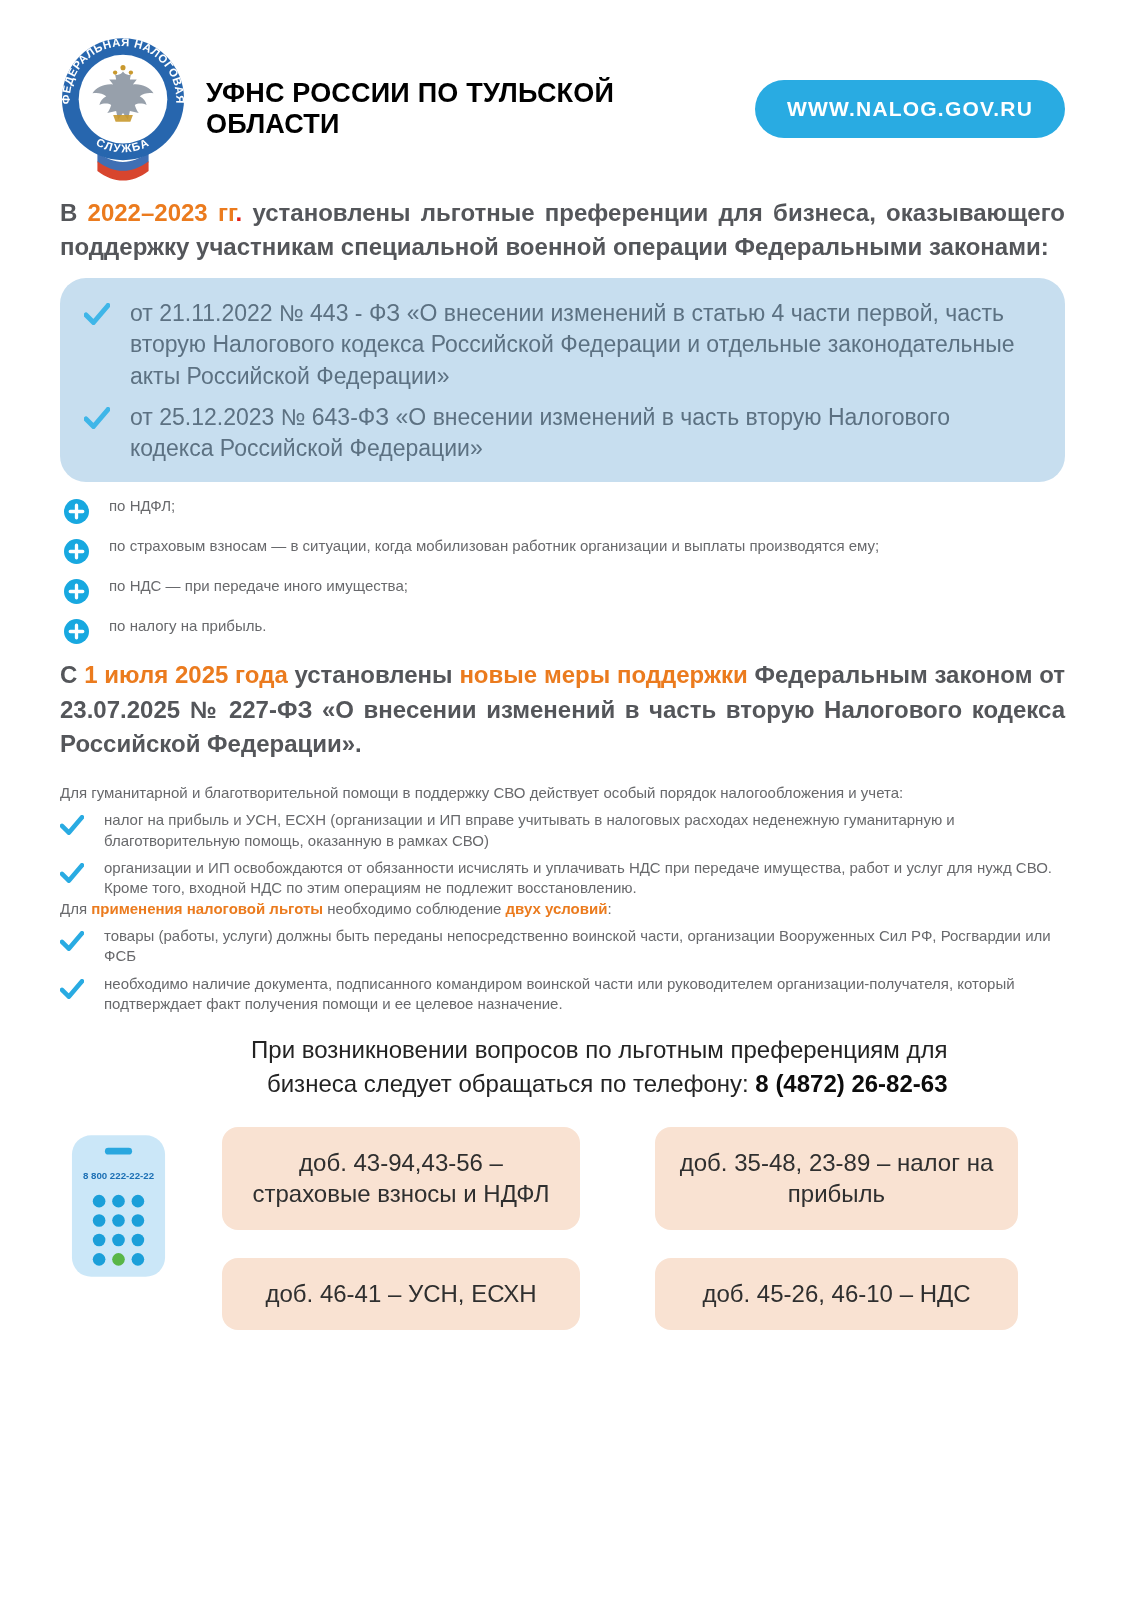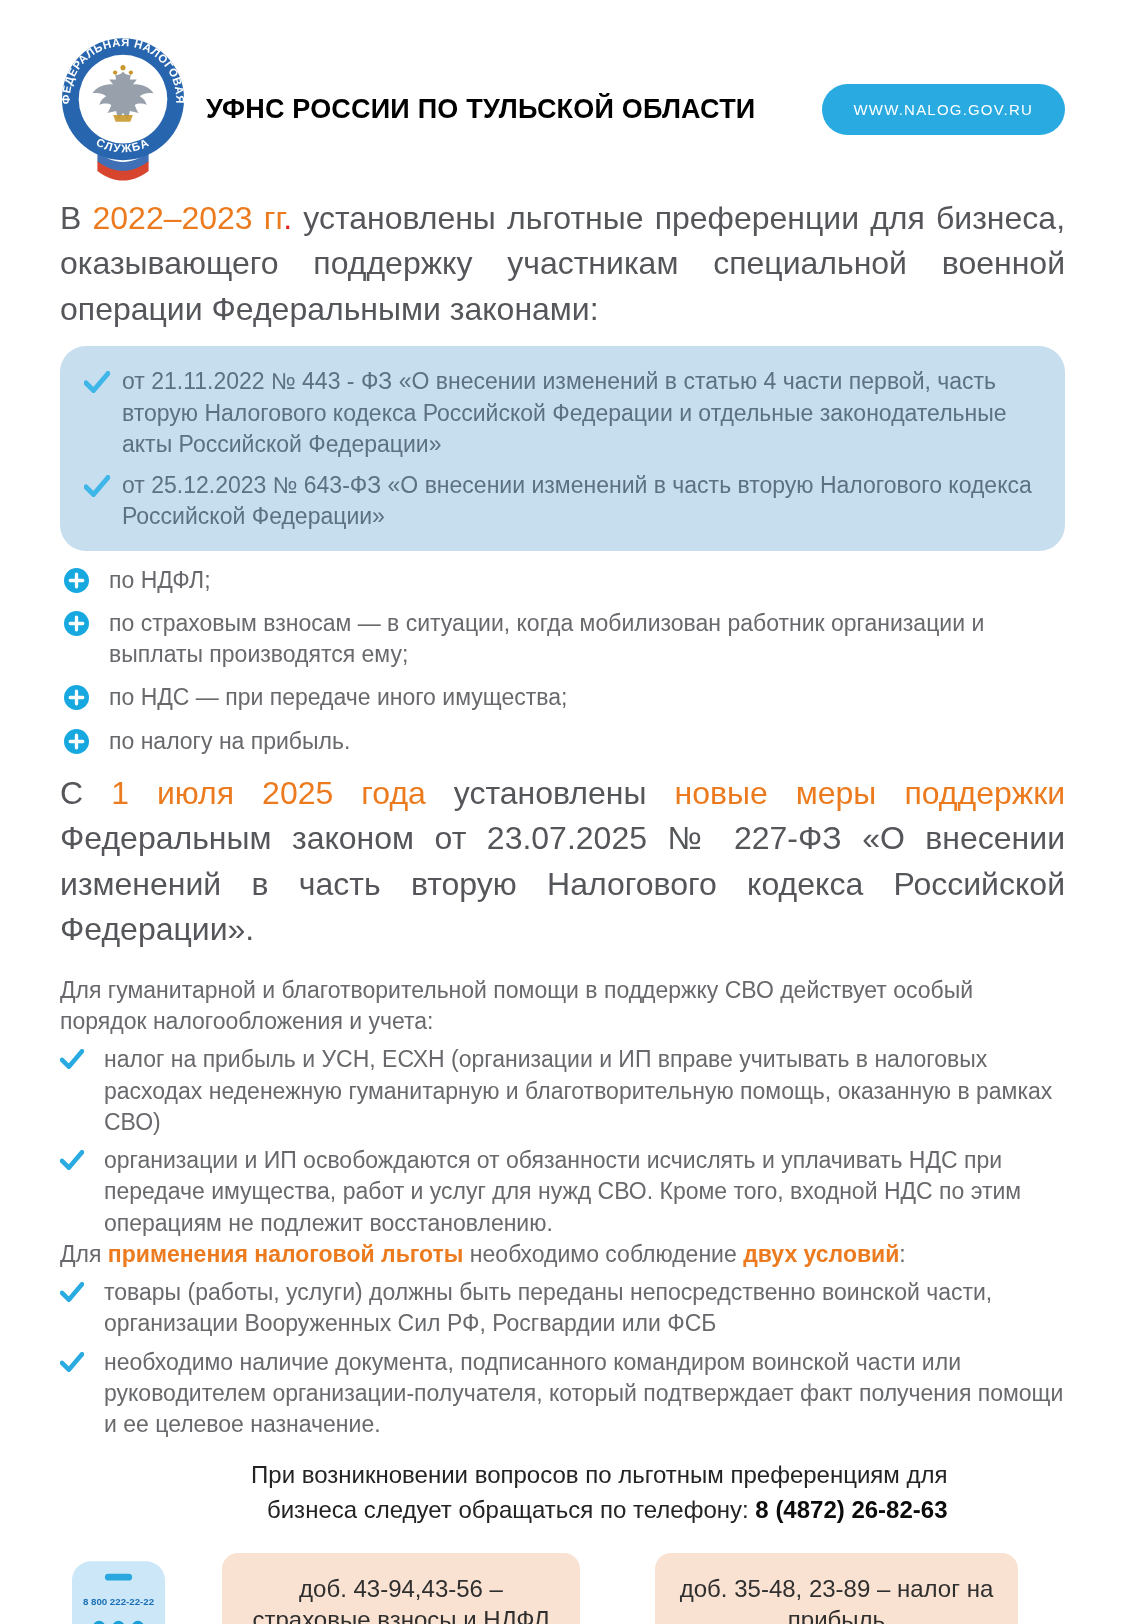--- a/index.html
+++ b/index.html
@@ -11,38 +11,38 @@
 
   
   .header { display: flex; align-items: center; }
   .logo { width: 126px; height: 146px; flex: 0 0 auto; }
   .page-title {
     margin-left: 20px; font-size: 27px; font-weight: bold; color: #000000;
     letter-spacing: 0.2px;
   }
   .www-btn {
     margin-left: auto; background: #29ABE2; color: #fff; border: none;
-    border-radius: 32px; padding: 17px 32px; font-size: 15px; letter-spacing: 1.2px;
-    font-family: "Liberation Sans", sans-serif; cursor: pointer; white-space: nowrap;
-  }
-
-  
-  .bold-par { font-size: 32px; font-weight: normal; color: #54565A; line-height: 1.42; text-align: justify; }
+    border-radius: 32px; padding: 17px 32px; font-size: 21px; letter-spacing: 1.2px;
+    font-family: "Liberation Sans", sans-serif; cursor: pointer; white-space: nowrap; font-weight: bold;
+  }
+
+  
+  .bold-par { font-size: 24px; font-weight: bold; color: #54565A; line-height: 1.42; text-align: justify; }
   .accent  { color: #EB7B1E; }
   .red-dot { color: #E3211A; }
-  .body-par { font-size: 23px; color: #68696C; line-height: 1.36; }
+  .body-par { font-size: 15px; color: #68696C; line-height: 1.36; }
 
   .intro { margin-top: 14px; }
 
   
   .law-box {
     margin-top: 14px; background: #C7DEEF; border-radius: 26px;
     padding: 20px 26px 18px 24px; display: flex; flex-direction: column; gap: 10px;
   }
-  .law-item { display: flex; gap: 12px; font-size: 23px; color: #5C7182; line-height: 1.36; }
+  .law-item { display: flex; gap: 20px; font-size: 23px; color: #5C7182; line-height: 1.36; }
   .check-icon { flex: 0 0 auto; width: 26px; height: 22px; margin-top: 5px; }
 
   
   .tax-list { margin-top: 14px; display: flex; flex-direction: column; gap: 12px; }
   .tax-item { display: flex; gap: 20px; align-items: flex-start; padding-left: 4px; }
   .plus-icon { flex: 0 0 auto; width: 25px; height: 25px; margin-top: 3px; }
 
   .measures { margin-top: 14px; }
 
   .hum-intro { margin-top: 22px; }

